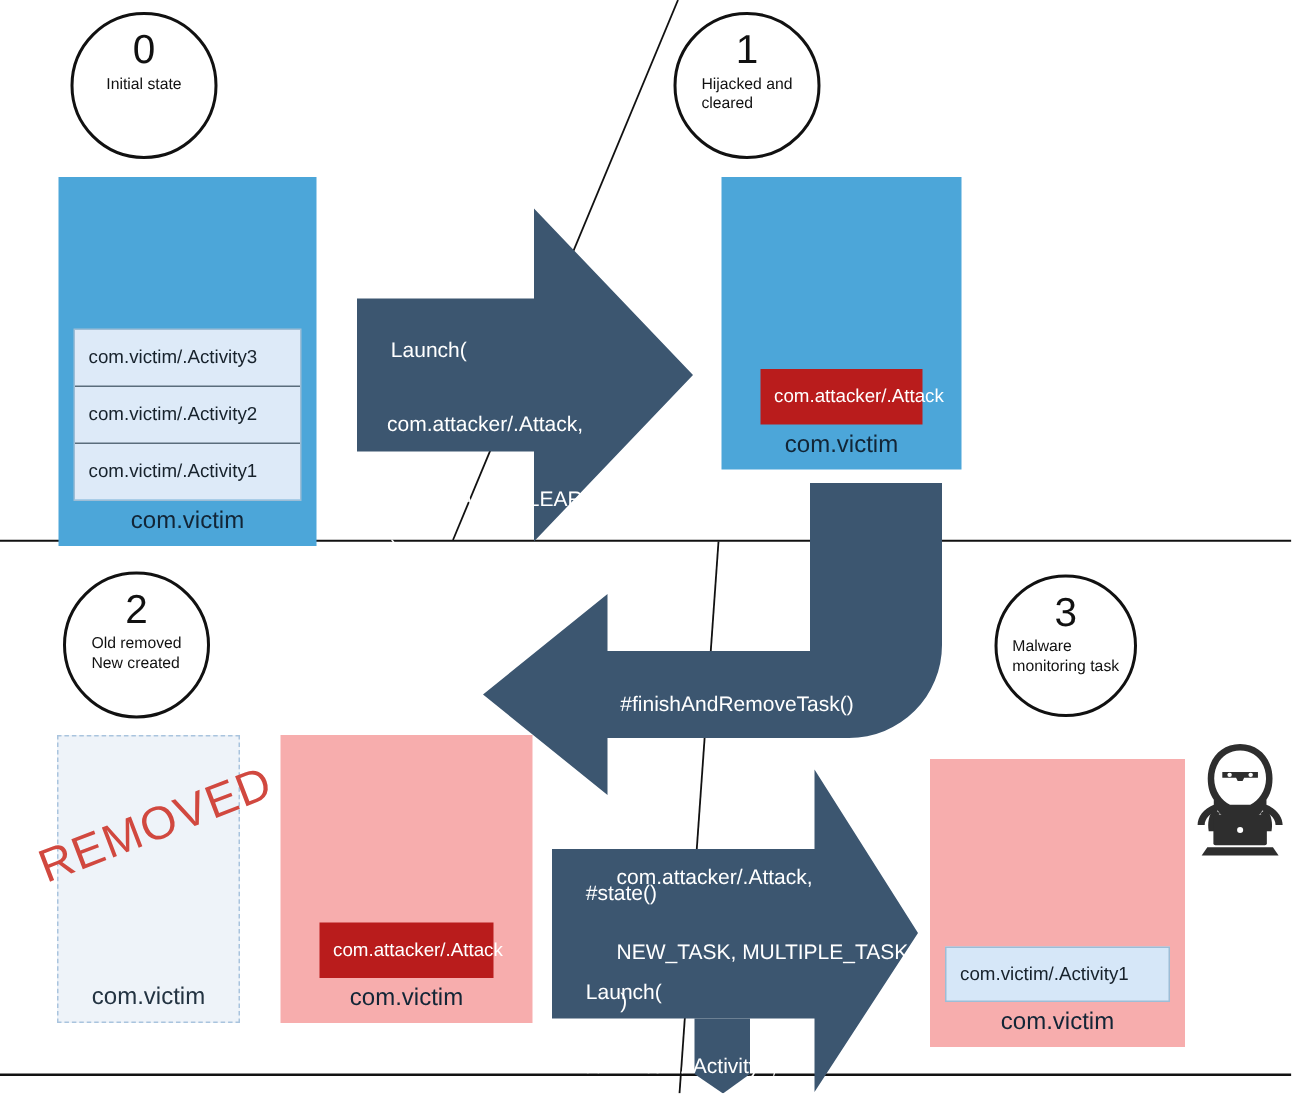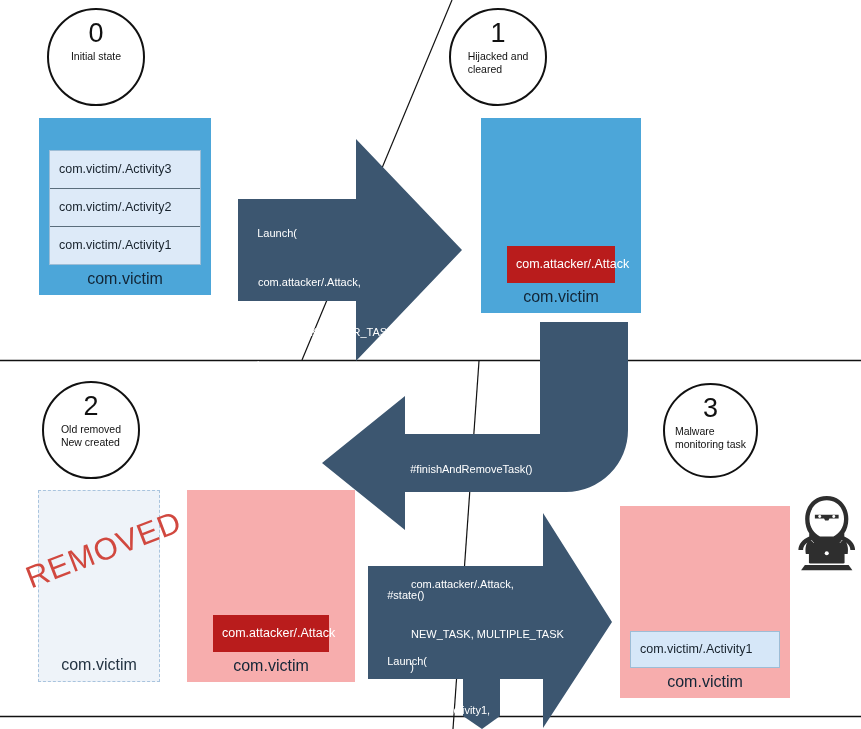--- a/index.html
+++ b/index.html
@@ -120,21 +120,21 @@
     font-size: 31px;
     letter-spacing: 1px;
     transform: rotate(-21deg);
     z-index: 5;
     white-space: nowrap;
   }
   
   .arrow-text {
     position: absolute;
     color: #ffffff;
-    font-size: 11px;
+    font-size: 14px;
     line-height: 16.5px;
     white-space: pre;
     z-index: 5;
   }
   .arrow-text b { font-weight: normal; }
   .ind1 { padding-left: 13px; display: block; }
 </style>
 </head>
 <body>
 
@@ -193,21 +193,21 @@
 
       <path d="M88,540 L412,540 L440,580 L60,580 Z"></path>
     </g>
   </svg>
 
   <div class="state-circle" style="left:47px; top:8px; width:98px; height:98px;">
     <div class="state-num">0</div>
     <div class="state-cap">Initial state</div>
   </div>
 
-  <div class="panel blue" style="left:39px; top:118px; width:172px; height:177px;">
+  <div class="panel blue" style="left:39px; top:118px; width:172px; height:246px;">
     <div class="act-stack">
       <div class="act-row">com.victim/.Activity3</div>
       <div class="act-row">com.victim/.Activity2</div>
       <div class="act-row">com.victim/.Activity1</div>
     </div>
     <div class="panel-label">com.victim</div>
   </div>
 
   <div class="arrow-text" style="left:245px; top:208px;">
     <span>Launch(</span><br>

